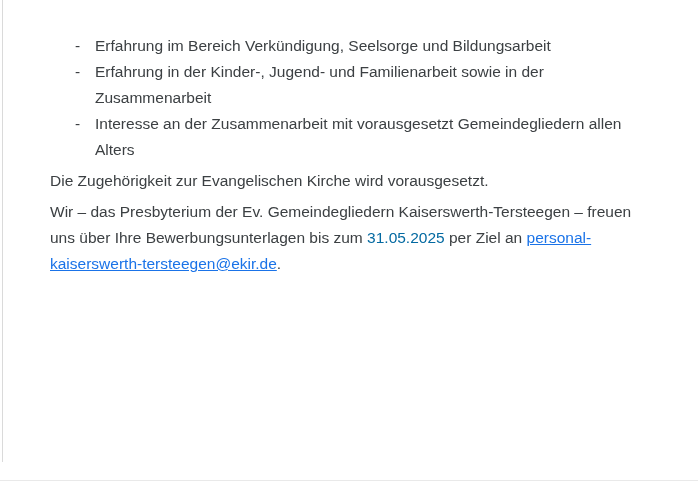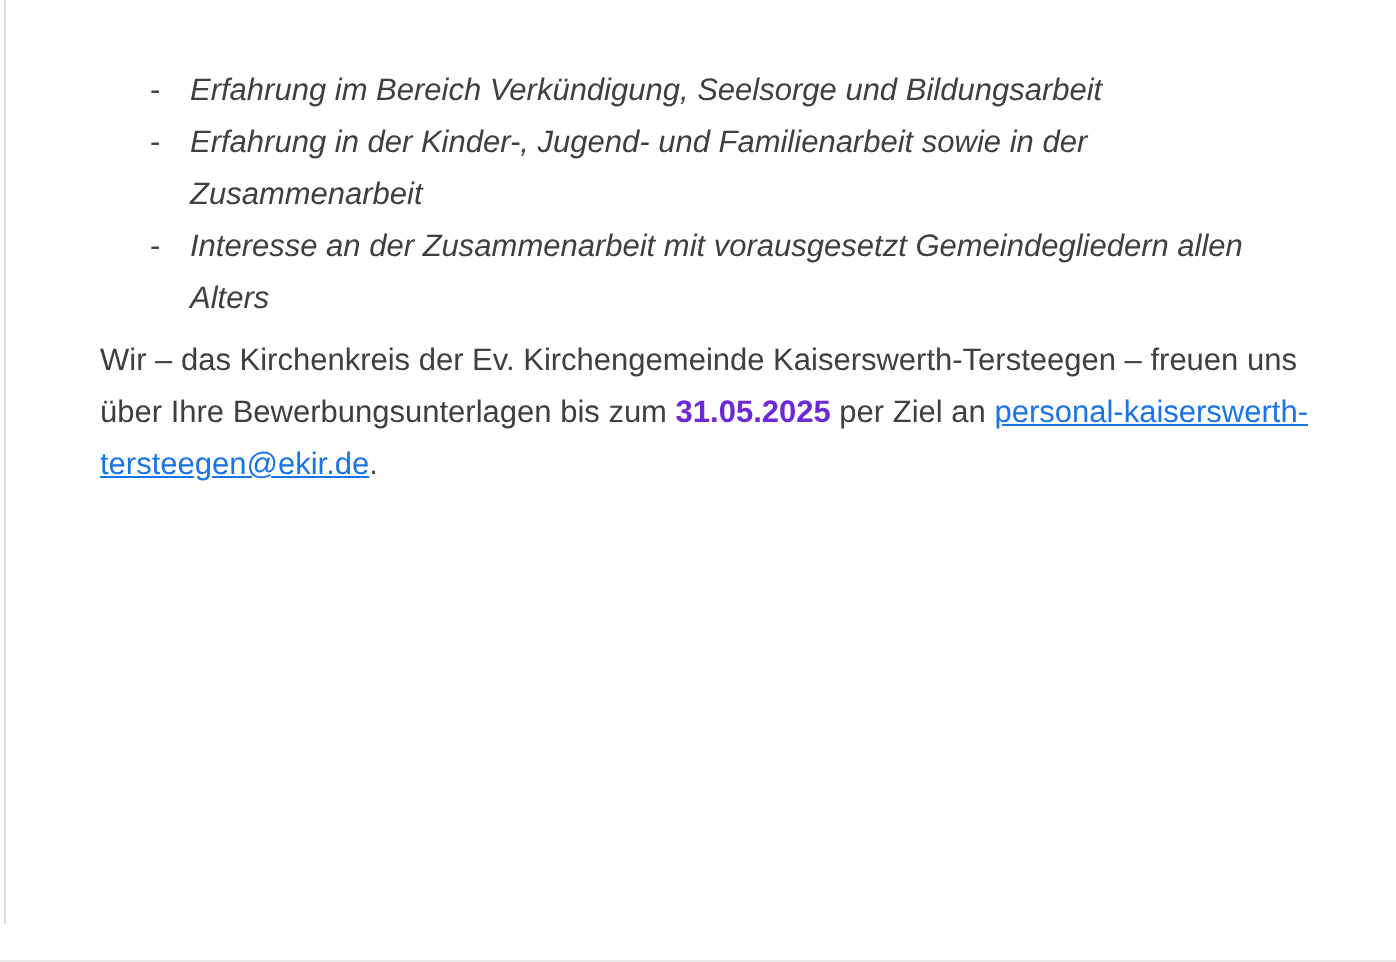--- a/index.html
+++ b/index.html
@@ -48,36 +48,35 @@
   .bullet-row {
     display: flex;
   }
   .bullet-marker {
     width: 20px;
     margin-left: 25px;
     flex: 0 0 20px;
   }
   .bullet-text {
     flex: 1 1 auto;
-    font-style: italic;
   }
   p {
     margin: 5px 0 0 0;
   }
   .prewrap {
     white-space: pre-wrap;
   }
   a.doc-link {
     color: #1a73e8;
     text-decoration: underline;
     cursor: pointer;
   }
   strong {
-    font-weight: 700;
-    color: #6d28d9;
+    font-weight: 400;
+    color: #0369a1;
   }
 </style>
 </head>
 <body>
 
 <div class="page">
   <div class="page-edge-left"></div>
   <div class="page-edge-bottom"></div>
 
   <div class="content">
@@ -90,21 +89,24 @@
       <div class="bullet-row">
         <span class="bullet-marker">-</span>
         <span class="bullet-text">Erfahrung in der Kinder-, Jugend- und Familienarbeit sowie in der Zusammenarbeit</span>
       </div>
       <div class="bullet-row">
         <span class="bullet-marker">-</span>
         <span class="bullet-text">Interesse an der Zusammenarbeit mit vorausgesetzt Gemeindegliedern allen Alters</span>
       </div>
     </div>
 
+    <p>
+      <span>Die Zugehörigkeit zur Evangelischen Kirche wird vorausgesetzt.</span>
+    </p>
 
 
     <p>
-      <span>Wir – das Kirchenkreis der Ev. Kirchengemeinde Kaiserswerth-Tersteegen – freuen uns über Ihre Bewerbungsunterlagen bis zum </span><strong>31.05.2025</strong><span> per Ziel an </span><a class="doc-link">personal-kaiserswerth-tersteegen@ekir.de</a><span>.</span>
+      <span>Wir – das Presbyterium der Ev. Gemeindegliedern Kaiserswerth-Tersteegen – freuen uns über Ihre Bewerbungsunterlagen bis zum </span><strong>31.05.2025</strong><span> per Ziel an </span><a class="doc-link">personal-kaiserswerth-tersteegen@ekir.de</a><span>.</span>
     </p>
 
 
   </div>
 </div>
 
 </body></html>

